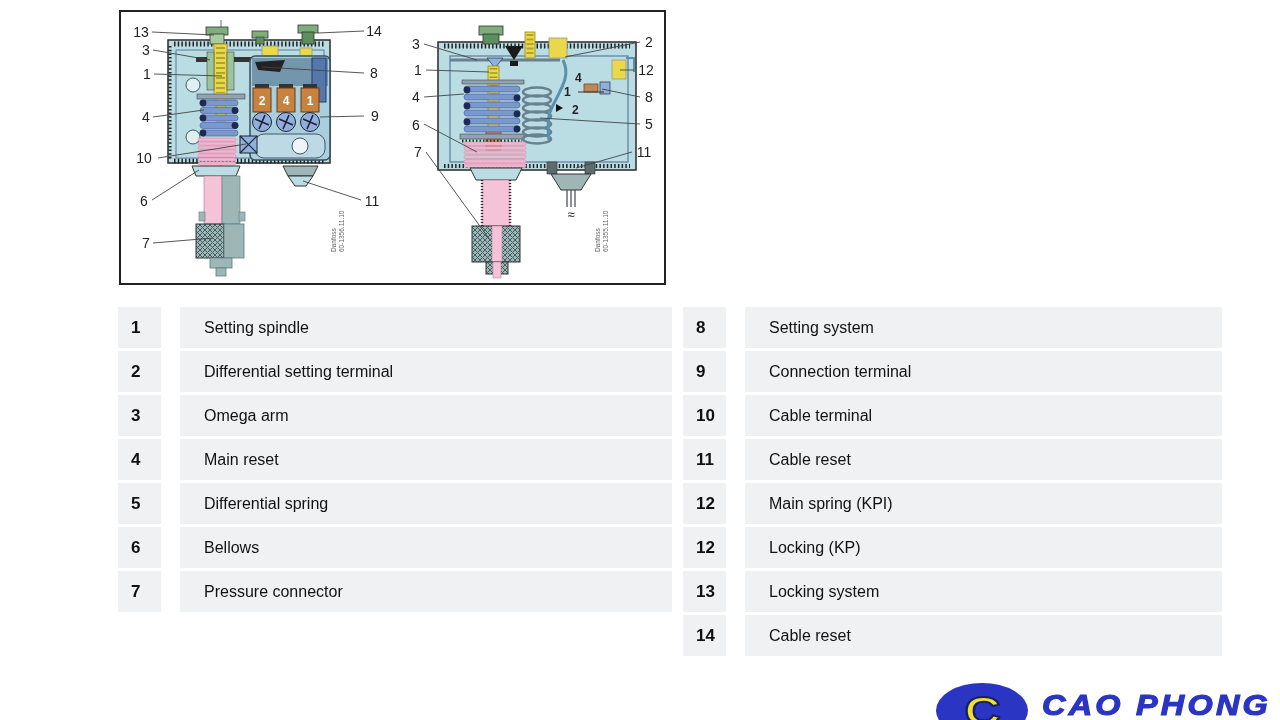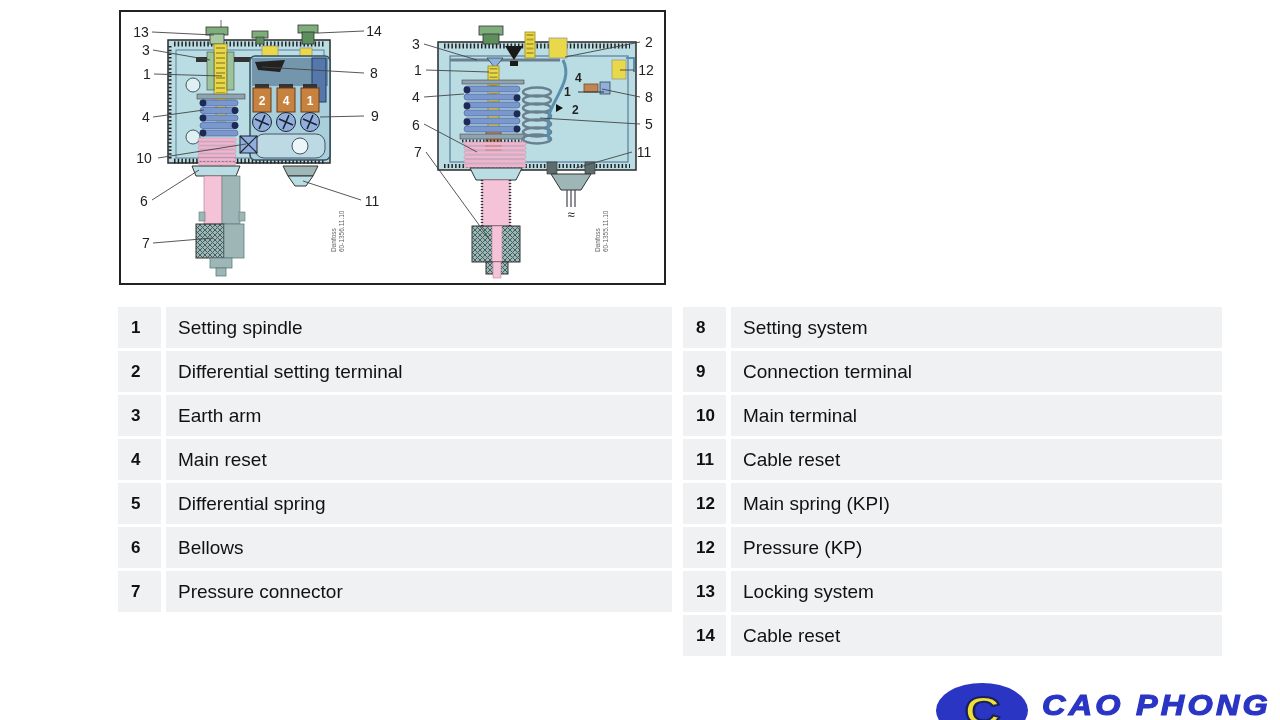--- a/index.html
+++ b/index.html
@@ -8,21 +8,21 @@
   .figure-svg{position:absolute;left:0;top:0;width:1280px;height:720px;}
 
   
   .parts-table{position:absolute;display:flex;flex-direction:column;}
   .parts-table.left{left:118px;top:307px;width:554px;}
   .parts-table.right{left:683px;top:307px;width:539px;}
   .part-row{display:flex;height:41px;margin-bottom:3px;}
   .part-num{width:43px;background:#f0f1f3;display:flex;align-items:center;
             padding-left:13px;box-sizing:border-box;font-weight:bold;font-size:17px;}
   .part-label{flex:1;background:#f0f1f3;display:flex;align-items:center;
-              padding-left:12px;margin-left:5px;font-size:19px;}
+              padding-left:24px;margin-left:19px;font-size:16px;}
 
   
   .logo{position:absolute;left:936px;top:683px;display:flex;align-items:flex-start;}
   .logo-ellipse{width:92px;height:55px;border-radius:50%;background:#2b35c4;
                 display:flex;align-items:center;justify-content:center;flex:0 0 auto;}
   .logo-monogram{color:#f0df35;font-weight:bold;font-size:40px;line-height:1;
                  font-family:"Liberation Sans",sans-serif;
                  -webkit-text-stroke:2px #18205e;transform:scaleX(1.25);}
   .logo-text{color:#2b35c4;font-weight:bold;font-style:italic;font-size:30px;
              letter-spacing:3px;margin-left:14px;margin-top:5px;white-space:nowrap;
@@ -321,21 +321,21 @@
     <div class="part-row">
       <div class="part-num">1</div>
       <div class="part-label">Setting spindle</div>
     </div>
     <div class="part-row">
       <div class="part-num">2</div>
       <div class="part-label">Differential setting terminal</div>
     </div>
     <div class="part-row">
       <div class="part-num">3</div>
-      <div class="part-label">Earth arm</div>
+      <div class="part-label">Omega arm</div>
     </div>
     <div class="part-row">
       <div class="part-num">4</div>
       <div class="part-label">Main reset</div>
     </div>
     <div class="part-row">
       <div class="part-num">5</div>
       <div class="part-label">Differential spring</div>
     </div>
     <div class="part-row">
@@ -352,33 +352,33 @@
     <div class="part-row">
       <div class="part-num">8</div>
       <div class="part-label">Setting system</div>
     </div>
     <div class="part-row">
       <div class="part-num">9</div>
       <div class="part-label">Connection terminal</div>
     </div>
     <div class="part-row">
       <div class="part-num">10</div>
-      <div class="part-label">Main terminal</div>
+      <div class="part-label">Cable terminal</div>
     </div>
     <div class="part-row">
       <div class="part-num">11</div>
       <div class="part-label">Cable reset</div>
     </div>
     <div class="part-row">
       <div class="part-num">12</div>
       <div class="part-label">Main spring (KPI)</div>
     </div>
     <div class="part-row">
       <div class="part-num">12</div>
-      <div class="part-label">Pressure (KP)</div>
+      <div class="part-label">Locking (KP)</div>
     </div>
     <div class="part-row">
       <div class="part-num">13</div>
       <div class="part-label">Locking system</div>
     </div>
     <div class="part-row">
       <div class="part-num">14</div>
       <div class="part-label">Cable reset</div>
     </div>
   </div>

